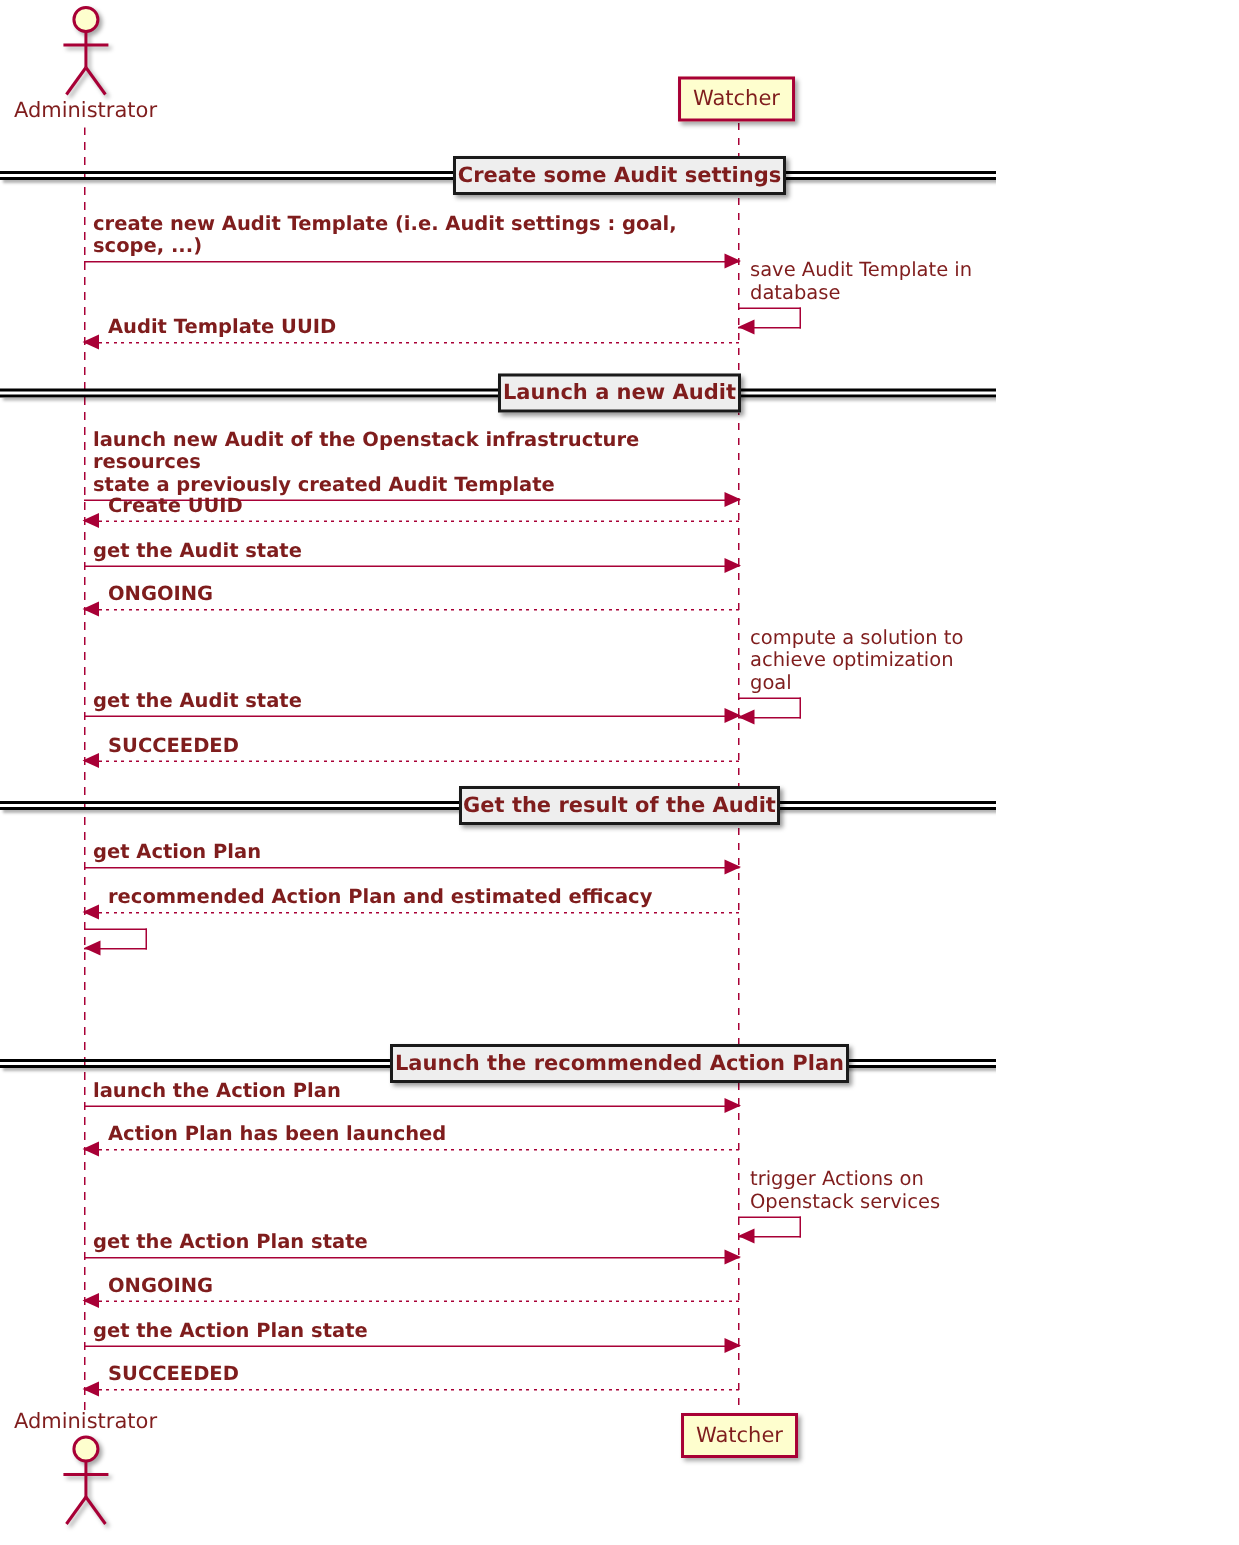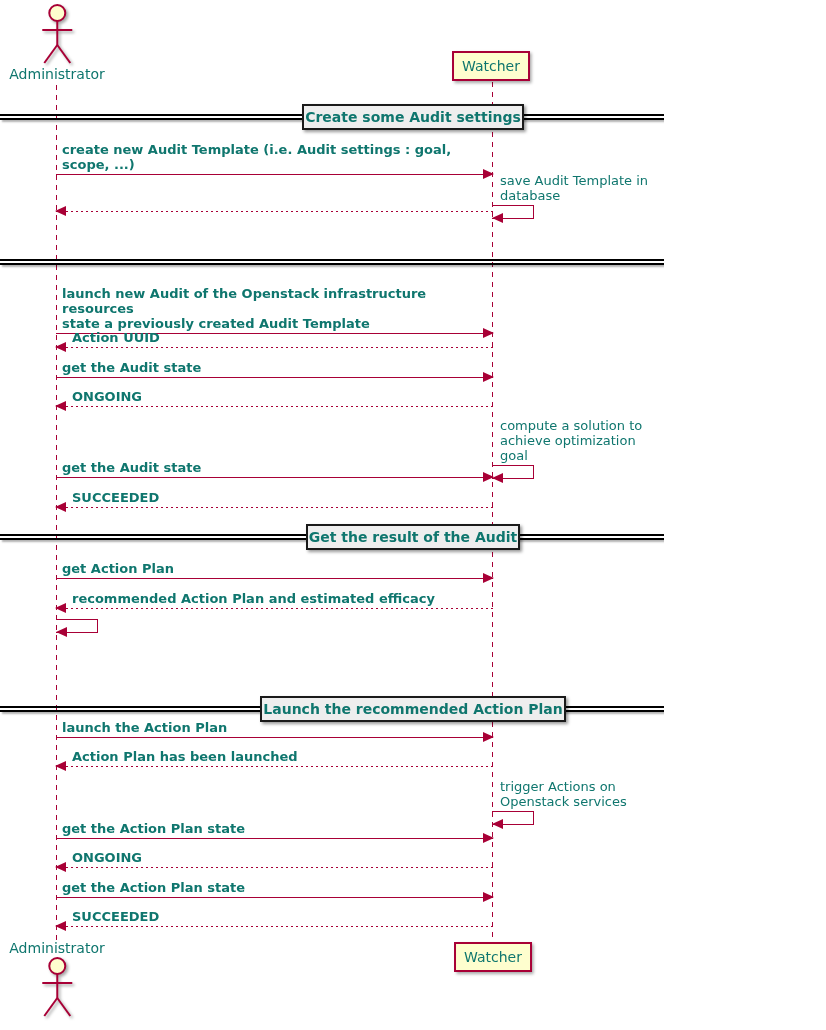--- a/index.html
+++ b/index.html
@@ -1,18 +1,18 @@
 <!DOCTYPE html>
 <html><head>
 <meta charset="utf-8">
 <style>
   html,body { margin:0; padding:0; background:#ffffff; }
   .diagram {
     position:relative; width:664px; height:1030px; background:#ffffff;
-    font-family:"DejaVu Sans", sans-serif; color:#0f766e; overflow:hidden;
+    font-family:"DejaVu Sans", sans-serif; color:#7f1d1d; overflow:hidden;
   }
   
   .lifeline {
     position:absolute; width:1px; z-index:1;
     background:repeating-linear-gradient(to bottom,#A80036 0 5px,transparent 5px 10px);
   }
   
   .actor {
     position:absolute; transform:translateX(-50%); z-index:4;
     display:flex; flex-direction:column; align-items:center;
@@ -87,39 +87,41 @@
   </div>
 
   <div class="self" style="left:492px; top:173px;">
     <div class="m-label">save Audit Template in database</div>
     <div class="loop">
         <i class="ah"></i>
       </div>
   </div>
 
   <div class="msg ret" style="top:211px;">
+    <div class="m-label">Audit Template UUID</div>
     <div class="m-line">
         <i class="ah ah-l"></i>
       </div>
   </div>
 
   <div class="divider" style="top:249px;">
     <div class="divider-lines"></div>
+    <div class="divider-box">Launch a new Audit</div>
   </div>
 
   <div class="msg" style="top:286px;">
     <div class="m-label">launch new Audit of the Openstack infrastructure resources
 state a previously created Audit Template</div>
     <div class="m-line">
         <i class="ah ah-r"></i>
       </div>
   </div>
 
   <div class="msg ret" style="top:330px;">
-    <div class="m-label">Action UUID</div>
+    <div class="m-label">Create UUID</div>
     <div class="m-line">
         <i class="ah ah-l"></i>
       </div>
   </div>
 
   <div class="msg" style="top:360px;">
     <div class="m-label">get the Audit state</div>
     <div class="m-line">
         <i class="ah ah-r"></i>
       </div>

